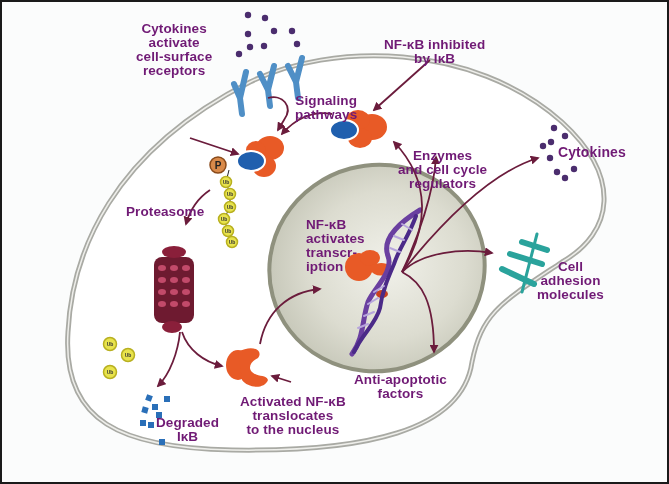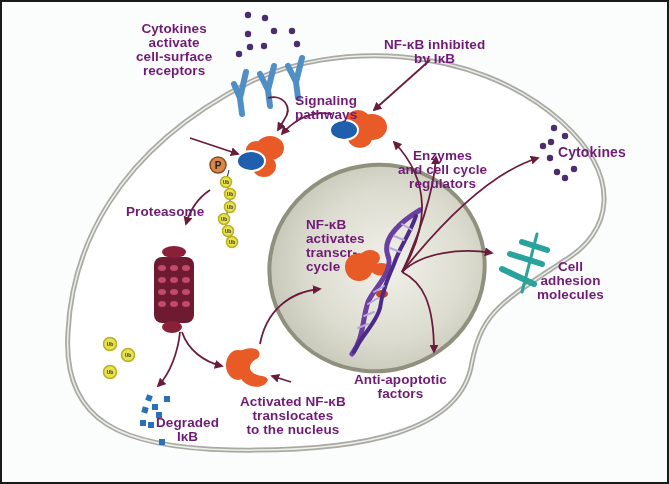--- a/index.html
+++ b/index.html
@@ -202,21 +202,21 @@
   <div class="lbl" style="left:382px; top:36px;">NF-κB inhibited
 by IκB</div>
   <div class="lbl" style="left:396px; top:111px;margin-top:36px;">Enzymes
 and cell cycle
 regulators</div>
   <div class="lbl" style="left:556px; top:143px; font-size:14px;">Cytokines</div>
   <div class="lbl" style="left:124px; top:203px;">Proteasome</div>
   <div class="lbl left" style="left:304px; top:216px;">NF-κB
 activates
 transcr-
-cycle</div>
+iption</div>
   <div class="lbl" style="left:352px; top:371px;">Anti-apoptotic
 factors</div>
   <div class="lbl" style="left:535px; top:258px;">Cell
 adhesion
 molecules</div>
   <div class="lbl" style="left:238px; top:393px;">Activated NF-κB
 translocates
 to the nucleus</div>
   <div class="lbl" style="left:154px; top:414px;">Degraded
 IκB</div>

